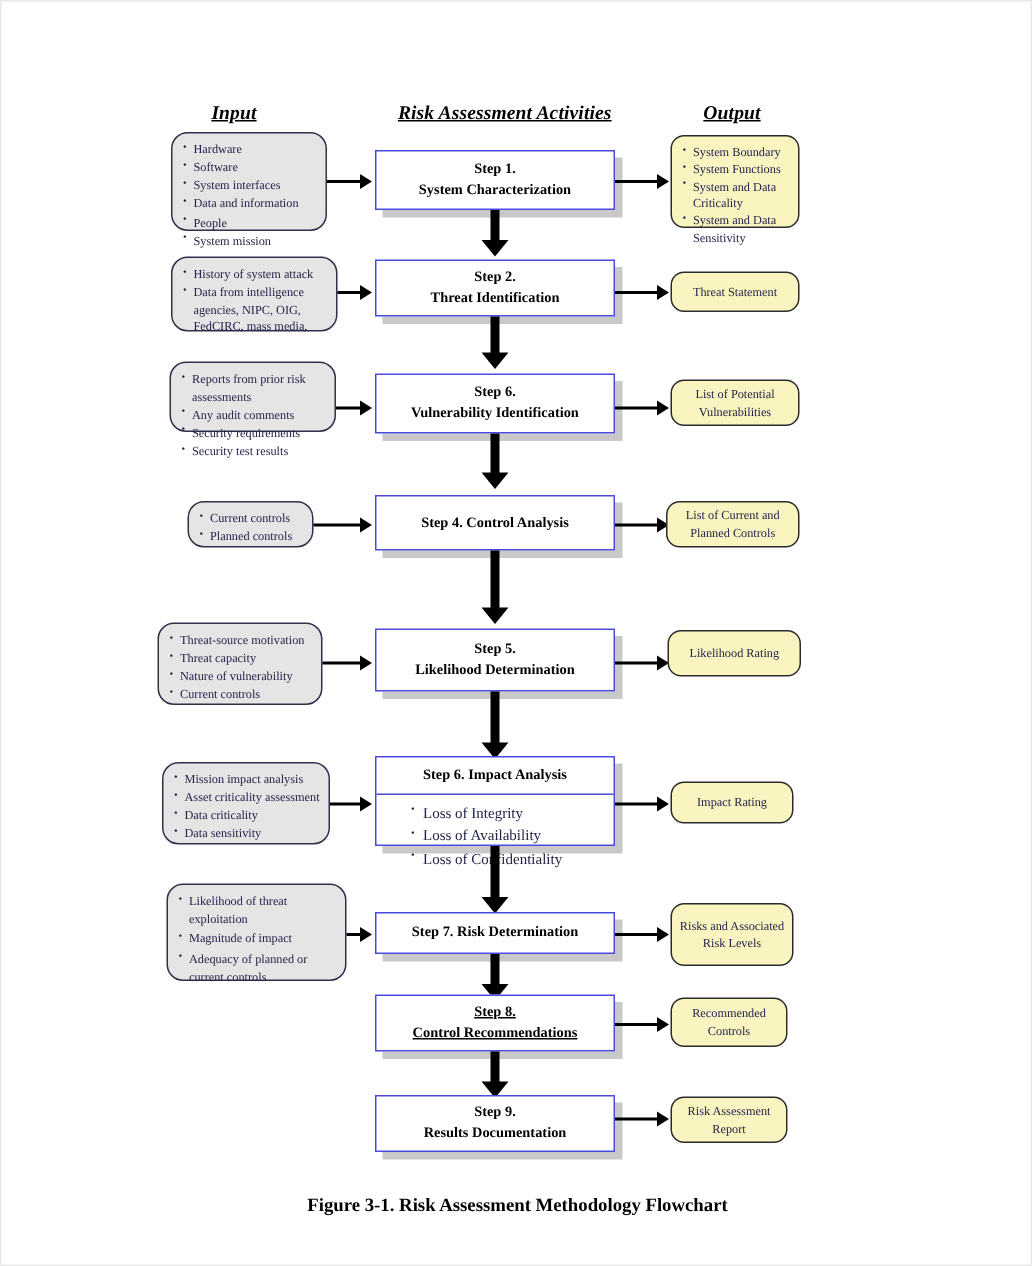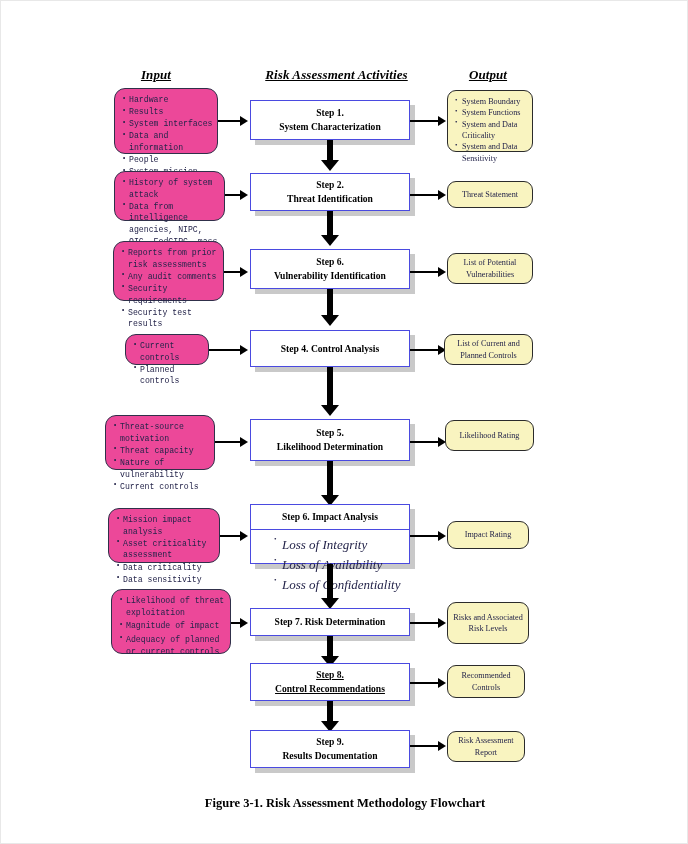--- a/index.html
+++ b/index.html
@@ -34,29 +34,28 @@
   }
   #head-input  { left: 110px; top: 66px; width: 90px; }
   #head-ra     { left: 238px; top: 66px; width: 195px; }
   #head-output { left: 432px; top: 66px; width: 110px; }
 
   
   .abs { position: absolute; box-sizing: border-box; }
 
   
   .in-box {
-    background: #ec4899;
+    background: #e5e5e5;
     border: 1px solid #30304a;
     border-radius: 11px;
     color: #24244a;
     font-size: 8.2px;
     line-height: 1.42;
     padding: 5px 4px 5px 5px;
     box-sizing: border-box;
-    font-family: Liberation Mono, monospace;
   }
   .in-box ul { margin: 0; padding: 0 0 0 9px; list-style: none; }
   .in-box li { position: relative; margin: 0 0 .5px 0; }
   .in-box li::before {
     content: "\2022";
     position: absolute;
     left: -7px;
     top: -0.5px;
     font-size: 7px;
   }
@@ -124,23 +123,22 @@
     box-sizing: border-box;
     display: flex;
     align-items: center;
     justify-content: center;
   }
   .step-body-zone {
     width: 100%;
     padding: 5px 0 4px 22px;
     box-sizing: border-box;
     color: #24244a;
-    font-size: 13px;
+    font-size: 10px;
     line-height: 1.55;
-    font-style: italic;
   }
   .step-body-zone ul { margin: 0; padding: 0 0 0 9px; list-style: none; }
   .step-body-zone li { position: relative; }
   .step-body-zone li::before {
     content: "\2022";
     position: absolute;
     left: -8px;
     top: -0.5px;
     font-size: 7px;
   }
@@ -182,21 +180,21 @@
 
 <div id="page">
 
   <div class="col-head" id="head-input">Input</div>
   <div class="col-head" id="head-ra">Risk Assessment Activities</div>
   <div class="col-head" id="head-output">Output</div>
 
   <div class="abs in-box" style="left:113px; top:87px; width:104px; height:66px;">
     <ul>
       <li>Hardware</li>
-      <li>Results</li>
+      <li>Software</li>
       <li>System interfaces</li>
       <li>Data and information</li>
       <li>People</li>
       <li>System mission</li>
     </ul>
   </div>
   <div class="h-line" style="left:217px; top:119px; width:24px;"></div>
   <div class="arrow-right" style="left:239px; top:115px;"></div>
 
   <div class="step-shadow" style="left:254px; top:104px; width:160px; height:40px;"></div>
@@ -236,21 +234,21 @@
 
   <div class="h-line" style="left:409px; top:193px; width:30px;"></div>
   <div class="arrow-right" style="left:437px; top:189px;"></div>
   <div class="abs out-box" style="left:446px; top:180px; width:86px; height:27px;">
     <span class="otext">Threat Statement</span>
   </div>
 
   <div class="spine" style="left:326px; top:210px; height:26px;"></div>
   <div class="spine-head" style="left:320px; top:234px;"></div>
 
-  <div class="abs in-box" style="left:112px; top:240px; width:111px; height:60px;">
+  <div class="abs in-box" style="left:112px; top:240px; width:111px; height:47px;">
     <ul>
       <li>Reports from prior risk assessments</li>
       <li>Any audit comments</li>
       <li>Security requirements</li>
       <li>Security test results</li>
     </ul>
   </div>
   <div class="h-line" style="left:223px; top:270px; width:18px;"></div>
   <div class="arrow-right" style="left:239px; top:266px;"></div>
 

